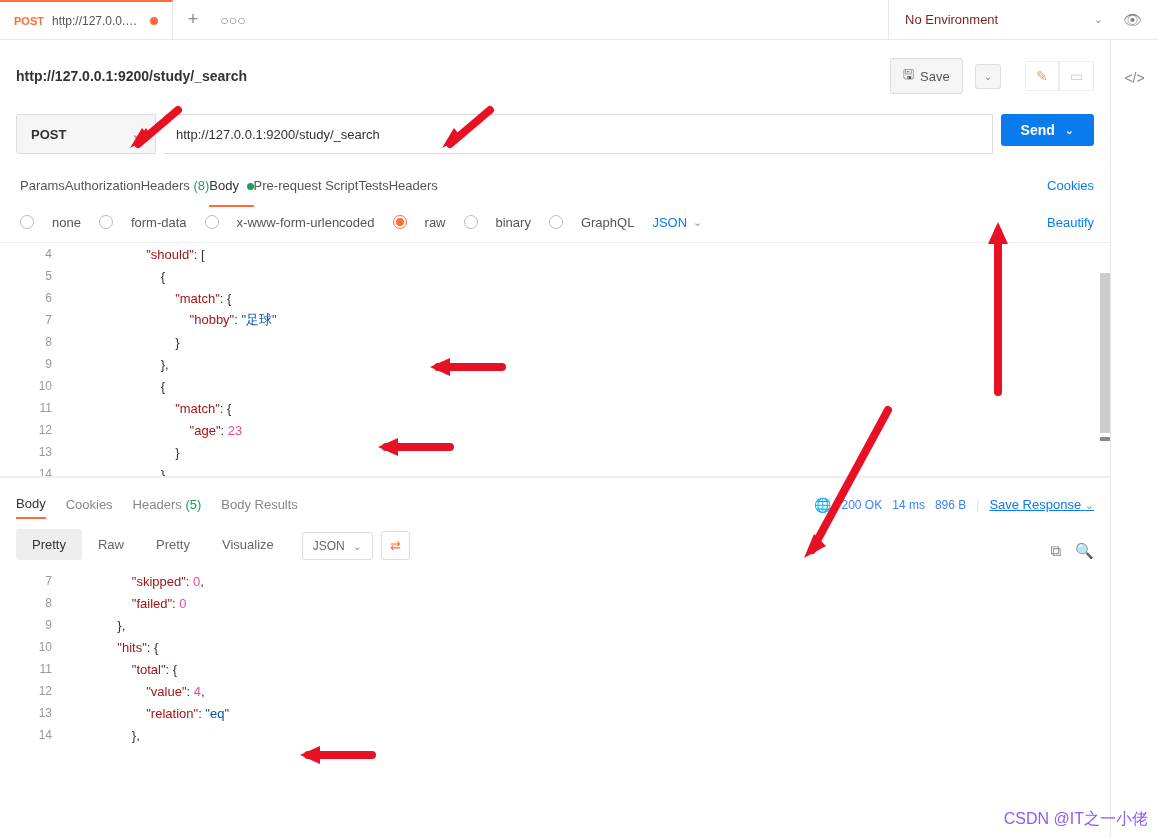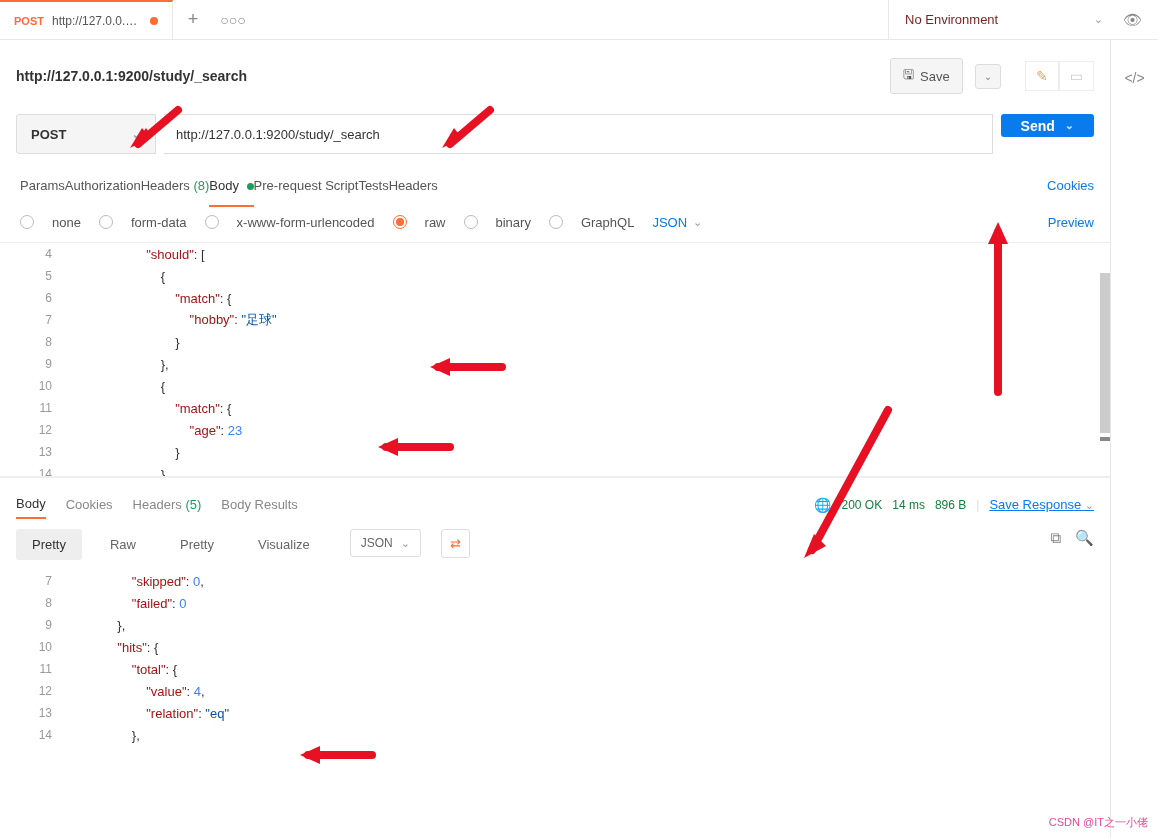--- a/index.html
+++ b/index.html
@@ -20,21 +20,21 @@
 .main { width: 1110px; }
 .url-row { display: flex; align-items: center; padding: 18px 16px 12px 16px; gap: 12px; }
 .url-text { font-weight: 600; color: #333; font-size: 14px; flex: 1; }
 .save-btn { display: flex; align-items: center; gap: 6px; padding: 6px 12px; background: #f5f5f5; border: 1px solid #ddd; border-radius: 3px; color: #555; font-size: 13px; }
 .save-chev { padding: 6px 8px; background: #f5f5f5; border: 1px solid #ddd; border-radius: 3px; color: #888; font-size: 10px; }
 .edit-group { display: flex; gap: 0; margin-left: 12px; }
 .edit-btn { padding: 6px 10px; border: 1px solid #eee; color: #ccc; font-size: 14px; }
 .request-row { display: flex; padding: 8px 16px 16px 16px; gap: 8px; }
 .method-select { display: flex; align-items: center; justify-content: space-between; padding: 0 14px; width: 140px; height: 40px; background: #f5f5f5; border: 1px solid #ddd; border-radius: 3px 0 0 3px; font-weight: 600; font-size: 13px; color: #333; }
 .url-input { flex: 1; height: 40px; border: 1px solid #ddd; border-left: none; padding: 0 12px; font-size: 13px; color: #333; background: #fff; }
-.send-btn { display: flex; align-items: center; gap: 10px; padding: 0 20px; height: 23px; background: #097bed; color: #fff; font-weight: 600; font-size: 14px; border-radius: 3px; }
+.send-btn { display: flex; align-items: center; gap: 10px; padding: 0 20px; height: 32px; background: #097bed; color: #fff; font-weight: 600; font-size: 14px; border-radius: 3px; }
 .send-btn .schev { color: rgba(255,255,255,0.8); font-size: 11px; }
 .req-tabs { display: flex; padding: 4px 16px 10px 20px; font-size: 13px; color: #555; align-items: center; }
 .req-tab { padding: 4px 0; position: relative; }
 .req-tab.active { color: #333; font-weight: 500; }
 .req-tab.active::after { content: ""; position: absolute; bottom: -10px; left: 0; right: 0; height: 2px; background: #ff6c37; }
 .green-count { color: #1a9e5c; }
 .green-dot { display: inline-block; width: 7px; height: 7px; border-radius: 50%; background: #1a9e5c; margin-left: 4px; vertical-align: middle; }
 .cookies-link { margin-left: auto; color: #097bed; font-size: 13px; }
 .body-type-row { display: flex; gap: 18px; padding: 8px 16px 12px 20px; font-size: 13px; color: #555; align-items: center; border-bottom: 1px solid #eee; }
 .radio { display: flex; align-items: flex-start; gap: 18px; }
@@ -42,40 +42,40 @@
 .radio.sel .r { border-color: #ff6c37; display: flex; align-items: center; justify-content: center; }
 .radio.sel .r::after { content: ""; width: 8px; height: 8px; border-radius: 50%; background: #ff6c37; }
 .json-select { color: #097bed; font-size: 13px; display: flex; align-items: center; gap: 6px; }
 .beautify { margin-left: auto; color: #097bed; font-size: 13px; }
 .code-area { height: 234px; overflow: hidden; position: relative; font-family: Consolas, Monaco, monospace; font-size: 13px; border-bottom: 1px solid #eee; }
 .code-line { display: flex; height: 22px; align-items: center; }
 .ln { width: 70px; text-align: right; padding-right: 18px; color: #999; font-size: 12px; }
 .code { padding-left: 4px; white-space: pre; }
 .key { color: #a31515; }
 .str { color: #0451a5; }
-.num { color: #3b82f6; }
+.num { color: #ec4899; }
 .punc { color: #333; }
 .scrollbar { position: absolute; right: 0; top: 30px; width: 10px; height: 160px; background: #ccc; border-radius: 0; }
 .track-mark { position: absolute; right: 0; top: 194px; width: 10px; height: 4px; background: #888; }
 .resp-tabs { display: flex; gap: 20px; padding: 12px 16px 0 16px; font-size: 13px; color: #888; align-items: center; border-top: 1px solid #eee; }
 .resp-tab { padding: 6px 0; }
 .resp-tab.active { color: #333; font-weight: 500; border-bottom: 2px solid #ff6c37; }
 .resp-meta { margin-left: auto; display: flex; gap: 10px; align-items: center; font-size: 12px; }
 .globe { color: #888; font-size: 14px; }
-.status-ok { color: #15803d; }
+.status-ok { color: #3b82f6; }
 .save-resp { color: #097bed; font-size: 13px; text-decoration: underline; }
-.view-row { display: flex; gap: 12px; padding: 10px 16px; align-items: flex-start; font-size: 13px; color: #666; }
+.view-row { display: flex; gap: 0; padding: 10px 16px; align-items: flex-end; font-size: 13px; color: #666; }
 .view-btn { padding: 8px 16px; border-radius: 3px; }
 .view-btn.active { background: #eee; font-weight: 500; color: #333; }
 .json-dd { margin-left: 12px; padding: 6px 10px; border: 1px solid #ddd; border-radius: 3px; color: #666; display: flex; align-items: center; gap: 8px; font-size: 12px; }
 .wrap-btn { margin-left: 8px; padding: 6px 8px; border: 1px solid #ddd; border-radius: 3px; color: #ff6c37; }
 .copy-search { margin-left: auto; display: flex; gap: 14px; color: #888; font-size: 15px; }
 .resp-code { overflow: hidden; font-family: Consolas, Monaco, monospace; font-size: 13px; }
 .arrow { position: absolute; pointer-events: none; z-index: 100; }
-.watermark { position: absolute; bottom: 8px; right: 10px; color: #ec4899; font-size: 11px; }
+.watermark { position: absolute; bottom: 8px; right: 10px; color: #8b5cf6; font-size: 16px; }
 </style>
 </head>
 <body>
 
 <div class="top-bar">
   <div class="tab active">
     <span class="method">POST</span>
     <span class="title">http://127.0.0.1:9...</span>
     <span class="dot"></span>
   </div>
@@ -158,21 +158,21 @@
         <span>binary</span>
       </div>
     <div class="radio">
         <span class="r"></span>
         <span>GraphQL</span>
       </div>
     <div class="json-select">
       <span>JSON</span>
       <span class="chev">⌄</span>
     </div>
-    <span class="beautify">Preview</span>
+    <span class="beautify">Beautify</span>
   </div>
 
   <div class="code-area" id="req-code">
     <div class="code-line">
         <span class="ln">4</span>
         <span class="code">&nbsp;&nbsp;&nbsp;&nbsp;&nbsp;&nbsp;&nbsp;&nbsp;&nbsp;&nbsp;&nbsp;&nbsp;&nbsp;&nbsp;&nbsp;&nbsp;&nbsp;&nbsp;&nbsp;&nbsp;<span class="key">"should"</span><span class="punc">: </span><span class="punc">[</span></span>
       </div>
       <div class="code-line">
         <span class="ln">5</span>
         <span class="code">&nbsp;&nbsp;&nbsp;&nbsp;&nbsp;&nbsp;&nbsp;&nbsp;&nbsp;&nbsp;&nbsp;&nbsp;&nbsp;&nbsp;&nbsp;&nbsp;&nbsp;&nbsp;&nbsp;&nbsp;&nbsp;&nbsp;&nbsp;&nbsp;<span class="punc">{</span></span>

